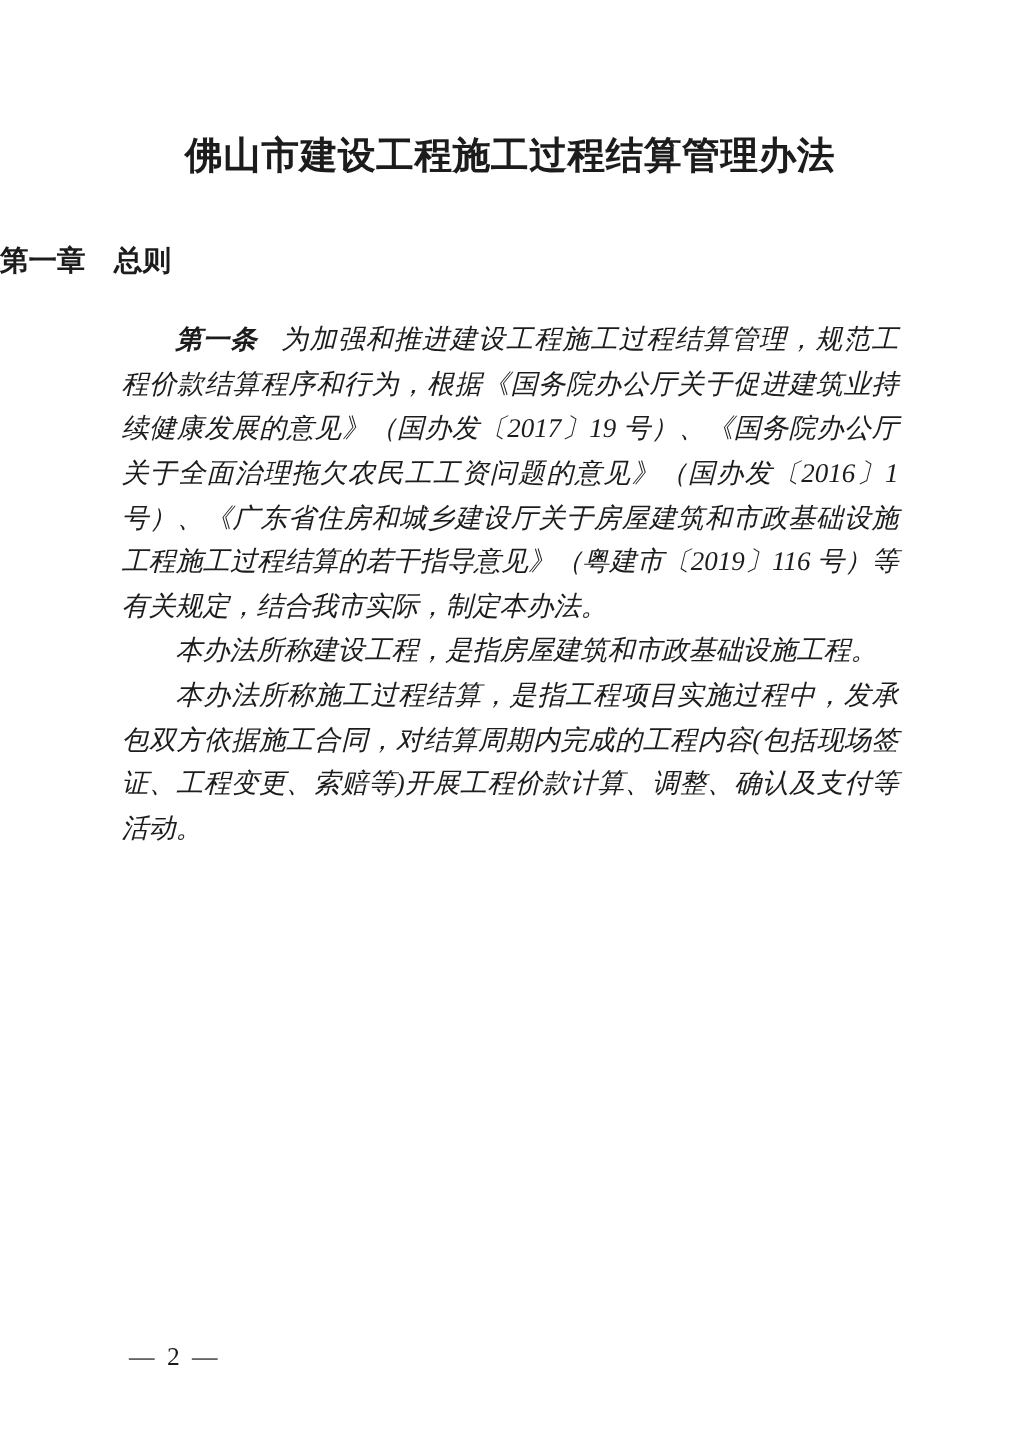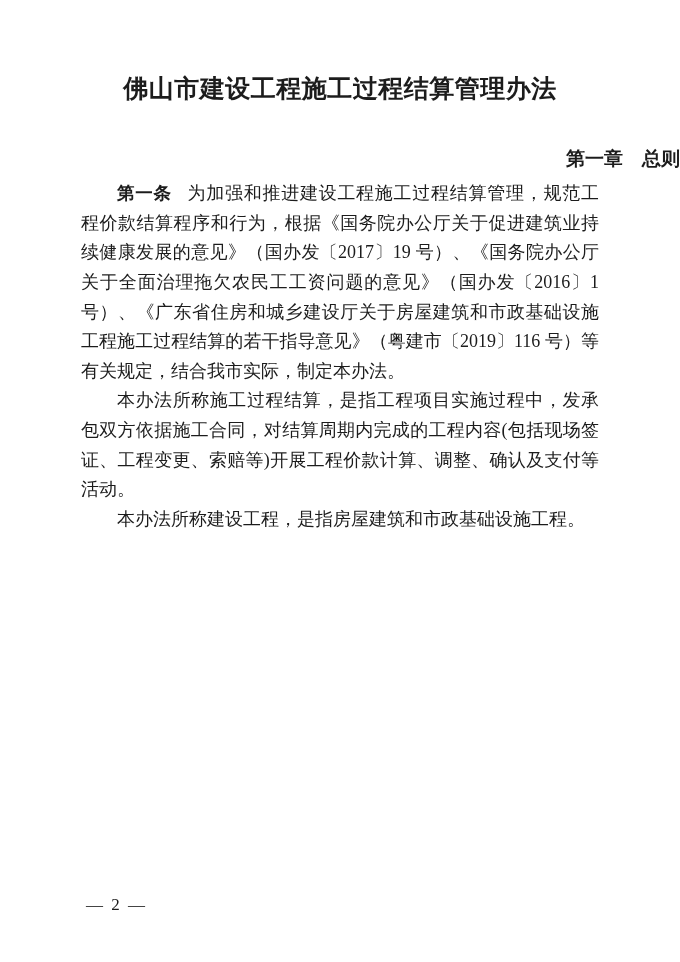--- a/index.html
+++ b/index.html
@@ -11,41 +11,42 @@
     position: relative;
     width: 680px;
     height: 962px;
     margin: 0 auto;
     background: #ffffff;
     color: #1c1c1c;
     font-family: "Liberation Serif", "DejaVu Serif", serif;
     overflow: hidden;
   }
   .doc-title {
-    margin: 0;
+    margin: 16px;
     padding-top: 73px;
     text-align: center;
     font-size: 25px;
     font-weight: bold;
     letter-spacing: 0.5px;
     line-height: 1.3;
   }
   .chapter-heading {
     margin: 42px 0 0 0;
-    text-align: right;
+    text-align: left;
     font-size: 19px;
     font-weight: bold;
     line-height: 1.2;
   }
   .doc-body {
     width: 518px;
-    margin: 9px auto 0 auto;
+    margin: 26px auto 0 auto;
     font-size: 18px;
     line-height: 29.6px;
     text-align: justify;
+    font-style: italic;
   }
   .para {
     margin: 0;
     text-indent: 2em;
   }
   .para b.lead {
     font-weight: bold;
     margin-right: 0.9em;
     font-family: "Liberation Sans", "DejaVu Sans", sans-serif;
     font-size: 17.5px;
@@ -61,18 +62,18 @@
 </head>
 <body>
 
 <div class="page">
   <h1 class="doc-title">佛山市建设工程施工过程结算管理办法</h1>
 
   <h2 class="chapter-heading">第一章　总则</h2>
 
   <div class="doc-body">
       <p class="para"><b class="lead">第一条</b>为加强和推进建设工程施工过程结算管理，规范工程价款结算程序和行为，根据《国务院办公厅关于促进建筑业持续健康发展的意见》（国办发〔2017〕19 号）、《国务院办公厅关于全面治理拖欠农民工工资问题的意见》（国办发〔2016〕1 号）、《广东省住房和城乡建设厅关于房屋建筑和市政基础设施工程施工过程结算的若干指导意见》（粤建市〔2019〕116 号）等有关规定，结合我市实际，制定本办法。</p>
+      <p class="para">本办法所称建设工程，是指房屋建筑和市政基础设施工程。</p>
       <p class="para">本办法所称施工过程结算，是指工程项目实施过程中，发承包双方依据施工合同，对结算周期内完成的工程内容(包括现场签证、工程变更、索赔等)开展工程价款计算、调整、确认及支付等活动。</p>
-      <p class="para">本办法所称建设工程，是指房屋建筑和市政基础设施工程。</p>
     </div>
 
   <div class="page-number">— 2 —</div>
 </div>
 
 </body></html>

